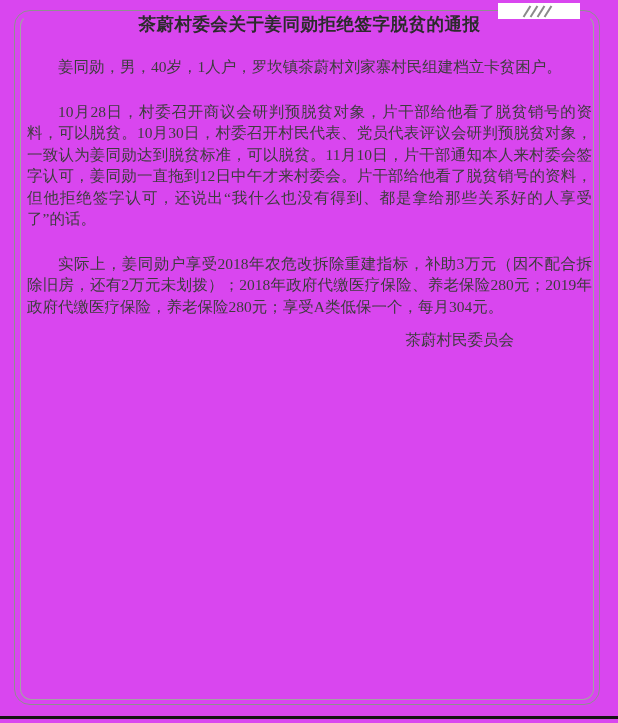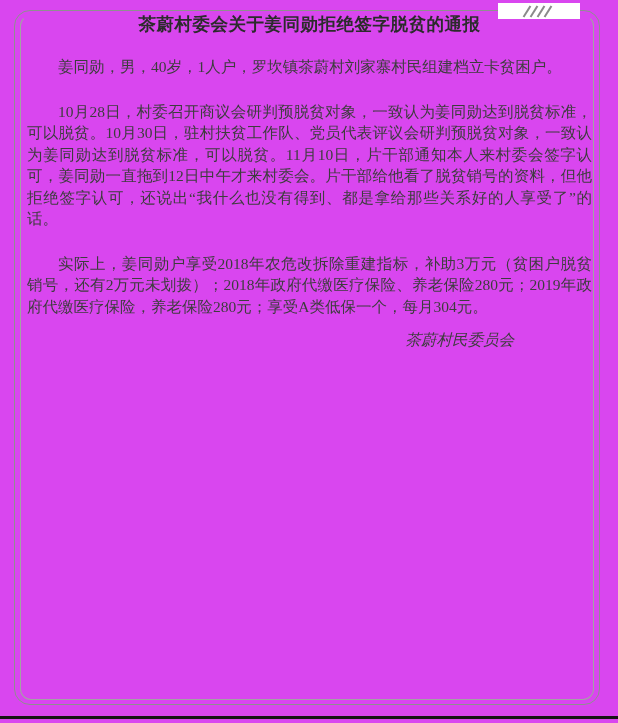--- a/index.html
+++ b/index.html
@@ -79,21 +79,20 @@
     font-family: Liberation Serif, serif;
   }
   .para.first { margin-top: 20px; }
   .sign-block {
     margin-top: 12px;
     padding-right: 78px;
     text-align: right;
     font-size: 15.5px;
     line-height: 22px;
     color: #3d3d3d;
-    font-style: italic;
   }
   .bottom-line {
     position: absolute;
     left: 0; right: 0;
     top: 716px;
     height: 3px;
     background: #141414;
   }
 </style>
 </head>
@@ -110,23 +109,23 @@
       <span></span>
       <span></span>
   </div>
 
   <div class="content">
     <h1 class="doc-title">茶蔚村委会关于姜同勋拒绝签字脱贫的通报</h1>
 
     <p class="para first">姜同勋，男，40岁，1人户，罗坎镇茶蔚村刘家寨村民组建档立卡贫困户。</p>
 
 
-    <p class="para">10月28日，村委召开商议会研判预脱贫对象，一致认为姜同勋达到脱贫标准，可以脱贫。10月30日，驻村扶贫工作队、党员代表评议会研判预脱贫对象，一致认为姜同勋达到脱贫标准，可以脱贫。11月10日，片干部通知本人来村委会签字认可，姜同勋一直拖到12日中午才来村委会。片干部给他看了脱贫销号的资料，但他拒绝签字认可，还说出“我什么也没有得到、都是拿给那些关系好的人享受了”的话。</p>
+    <p class="para">10月28日，村委召开商议会研判预脱贫对象，片干部给他看了脱贫销号的资料，可以脱贫。10月30日，村委召开村民代表、党员代表评议会研判预脱贫对象，一致认为姜同勋达到脱贫标准，可以脱贫。11月10日，片干部通知本人来村委会签字认可，姜同勋一直拖到12日中午才来村委会。片干部给他看了脱贫销号的资料，但他拒绝签字认可，还说出“我什么也没有得到、都是拿给那些关系好的人享受了”的话。</p>
 
-    <p class="para">实际上，姜同勋户享受2018年农危改拆除重建指标，补助3万元（贫困户脱贫销号，还有2万元未划拨）；2018年政府代缴医疗保险、养老保险280元；2019年政府代缴医疗保险，养老保险280元；享受A类低保一个，每月304元。</p>
+    <p class="para">实际上，姜同勋户享受2018年农危改拆除重建指标，补助3万元（因不配合拆除旧房，还有2万元未划拨）；2018年政府代缴医疗保险、养老保险280元；2019年政府代缴医疗保险，养老保险280元；享受A类低保一个，每月304元。</p>
 
 
     <div class="sign-block">
       <div>茶蔚村民委员会</div>
     </div>
   </div>
 
   <div class="bottom-line"></div>
 
 </div>

